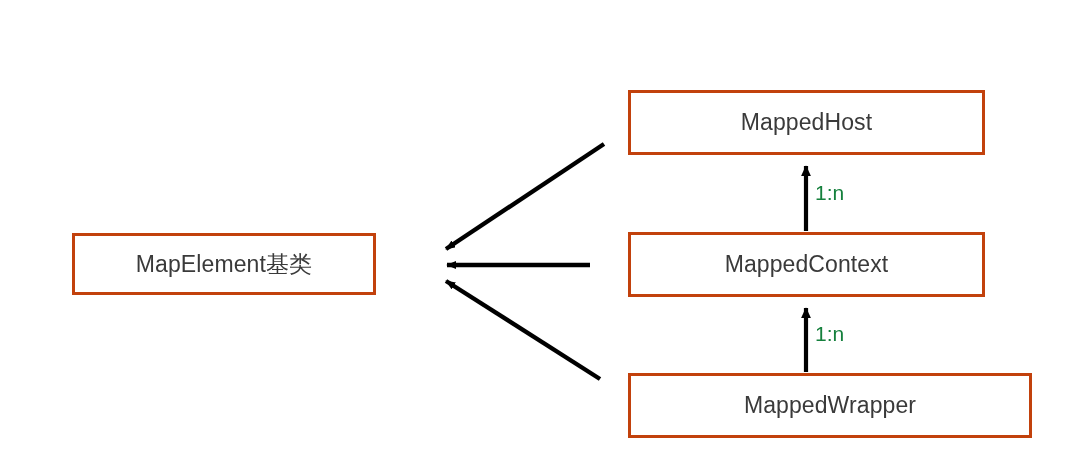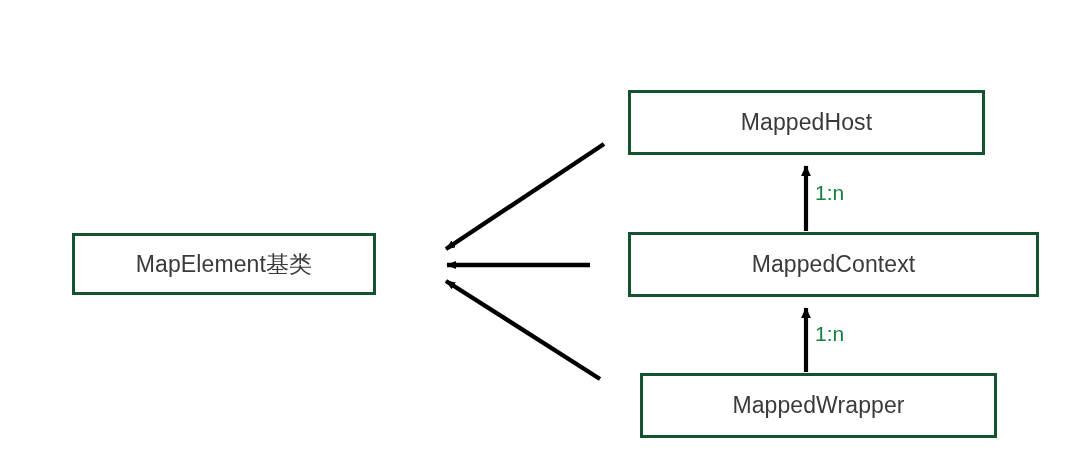--- a/index.html
+++ b/index.html
@@ -12,21 +12,21 @@
     width: 1080px;
     height: 475px;
     background: #ffffff;
     overflow: hidden;
     font-family: "Liberation Sans", sans-serif;
   }
   .node {
     position: absolute;
     box-sizing: border-box;
     background: #ffffff;
-    border: 3px solid #14532d;
+    border: 3px solid #c2410c;
     display: flex;
     align-items: center;
     justify-content: center;
   }
   .node-label {
     font-size: 23px;
     color: #3a3a3a;
     font-weight: 400;
     line-height: 1;
     letter-spacing: 0.1px;
@@ -75,25 +75,25 @@
   </svg>
 
   <div class="node" style="left:72px; top:233px; width:304px; height:62px;">
     <span class="node-label">MapElement基类</span>
   </div>
 
   <div class="node" style="left:628px; top:90px; width:357px; height:65px;">
     <span class="node-label">MappedHost</span>
   </div>
 
-  <div class="node" style="left:628px; top:232px; width:411px; height:65px;">
+  <div class="node" style="left:628px; top:232px; width:357px; height:65px;">
     <span class="node-label">MappedContext</span>
   </div>
 
-  <div class="node" style="left:628px; top:373px; width:357px; height:65px;margin-left:12px;">
+  <div class="node" style="left:628px; top:373px; width:404px; height:65px;">
     <span class="node-label">MappedWrapper</span>
   </div>
 
   <span class="edge-label" style="left:815px; top:182px;">1:n</span>
 
   <span class="edge-label" style="left:815px; top:323px;">1:n</span>
 
 </div>
 
 </body></html>

